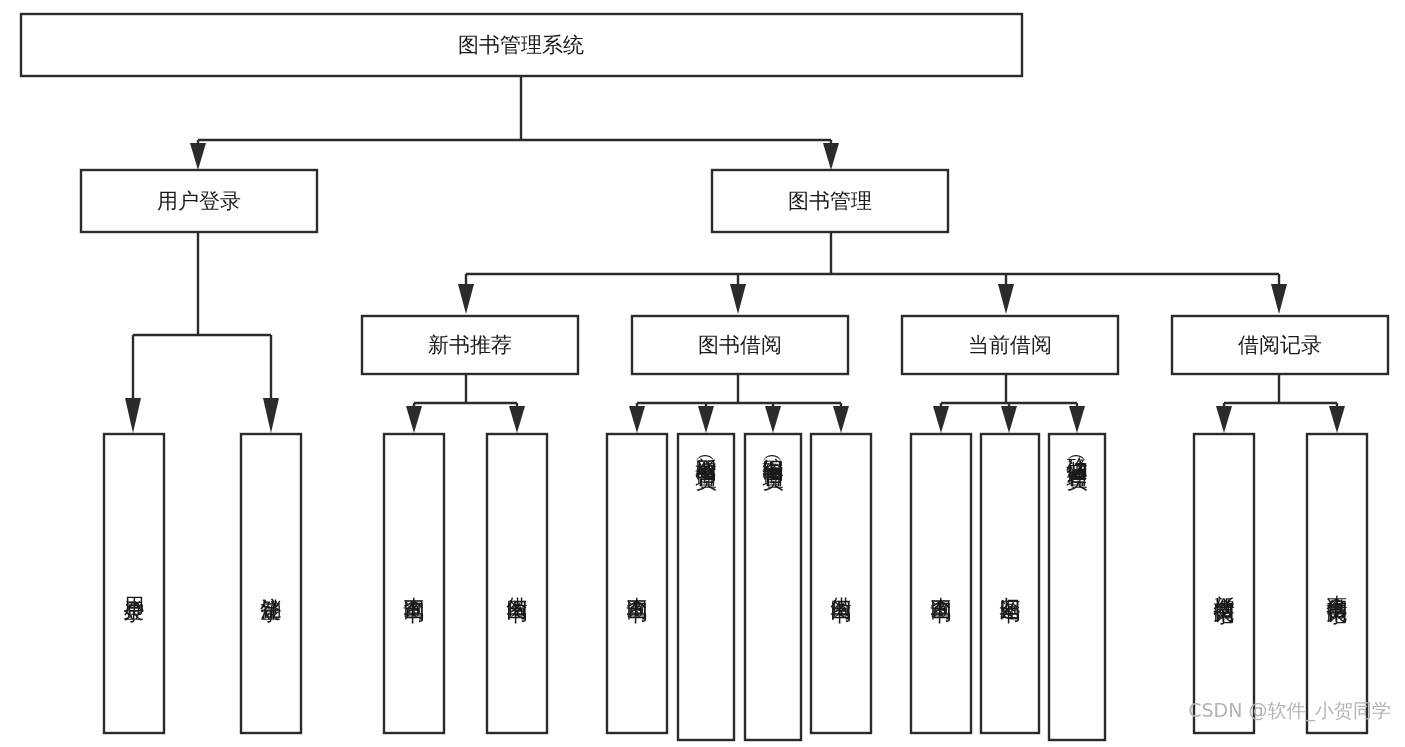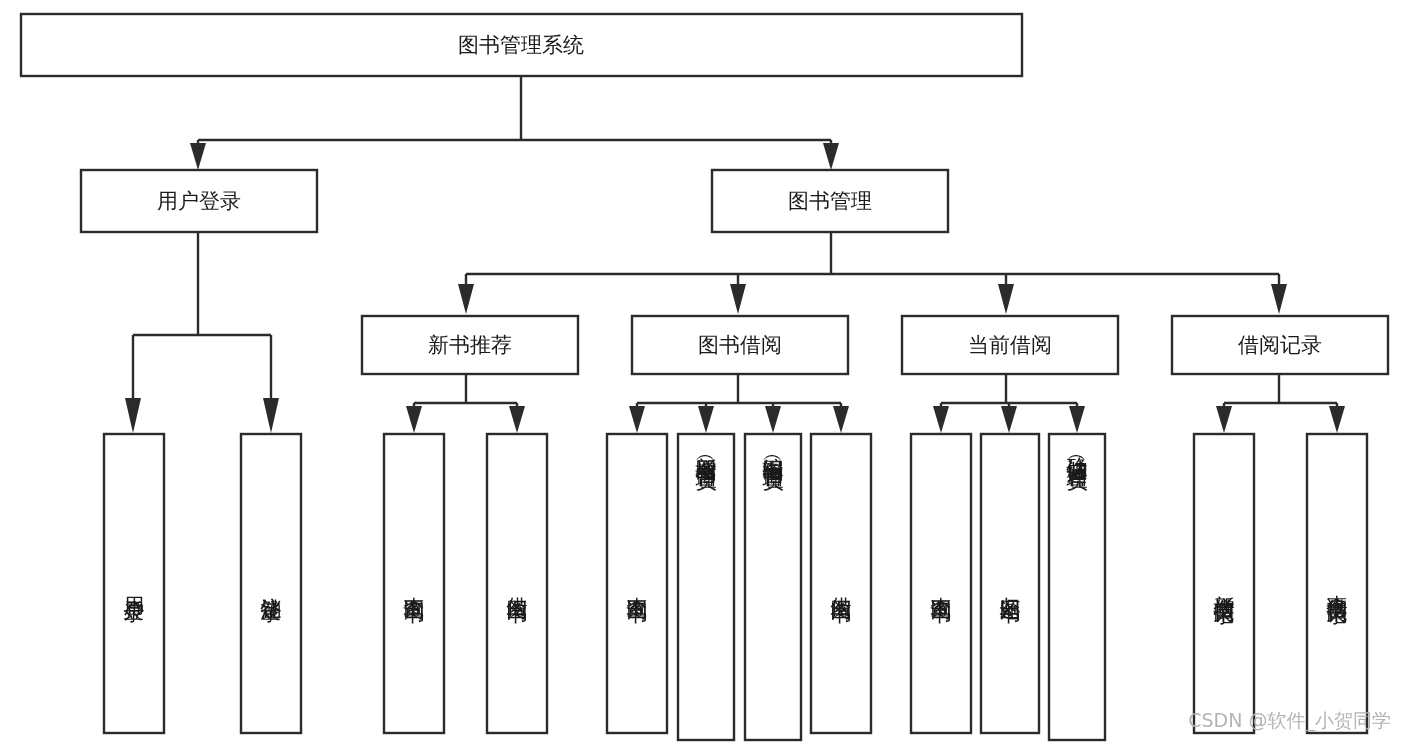--- a/index.html
+++ b/index.html
@@ -63,21 +63,21 @@
     font-family: "DejaVu Sans", "Liberation Sans", sans-serif;
     font-size: 21px;
     line-height: 1.05;
     color: #1a1a1a;
     letter-spacing: 2px;
     white-space: nowrap;
   }
   .watermark {
     position: absolute;
     right: 14px;
-    bottom: 12px;
+    bottom: 22px;
     font-family: "DejaVu Sans", "Liberation Sans", sans-serif;
     font-size: 19px;
     color: #b4b4b4;
     white-space: nowrap;
     pointer-events: none;
   }
 </style>
 </head>
 <body>
 

